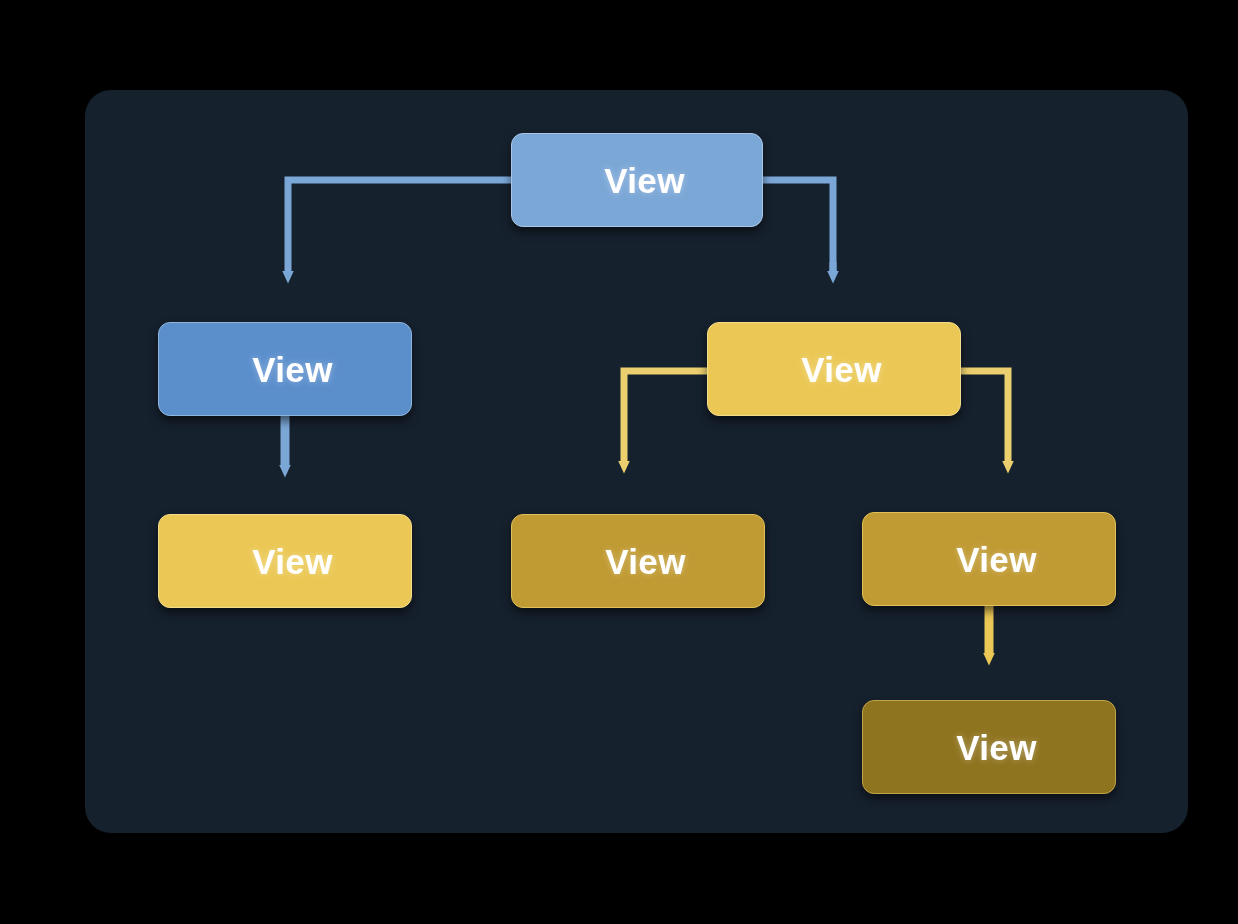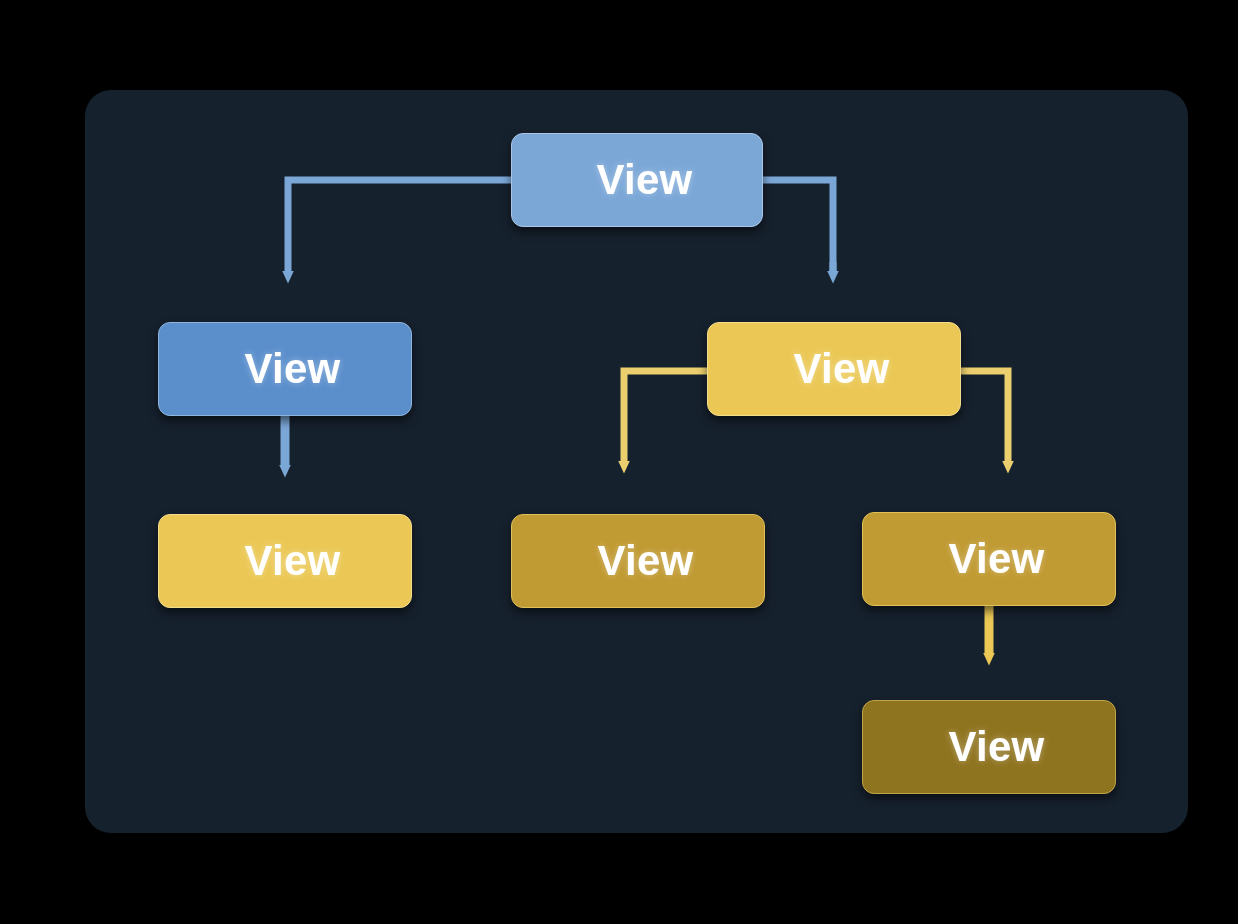--- a/index.html
+++ b/index.html
@@ -43,21 +43,21 @@
   }
 
   .node {
     position: absolute;
     display: flex;
     align-items: center;
     justify-content: center;
     border-radius: 12px;
     box-sizing: border-box;
     color: #ffffff;
-    font-size: 42px;
+    font-size: 35px;
     font-weight: bold;
     letter-spacing: 0.3px;
     text-shadow: 0 0 6px rgba(255,255,255,0.35);
     box-shadow: 0 5px 10px rgba(0,0,0,0.55);
     padding-left: 15px;
   }
 
   .node-label {
     pointer-events: none;
     line-height: 1;

